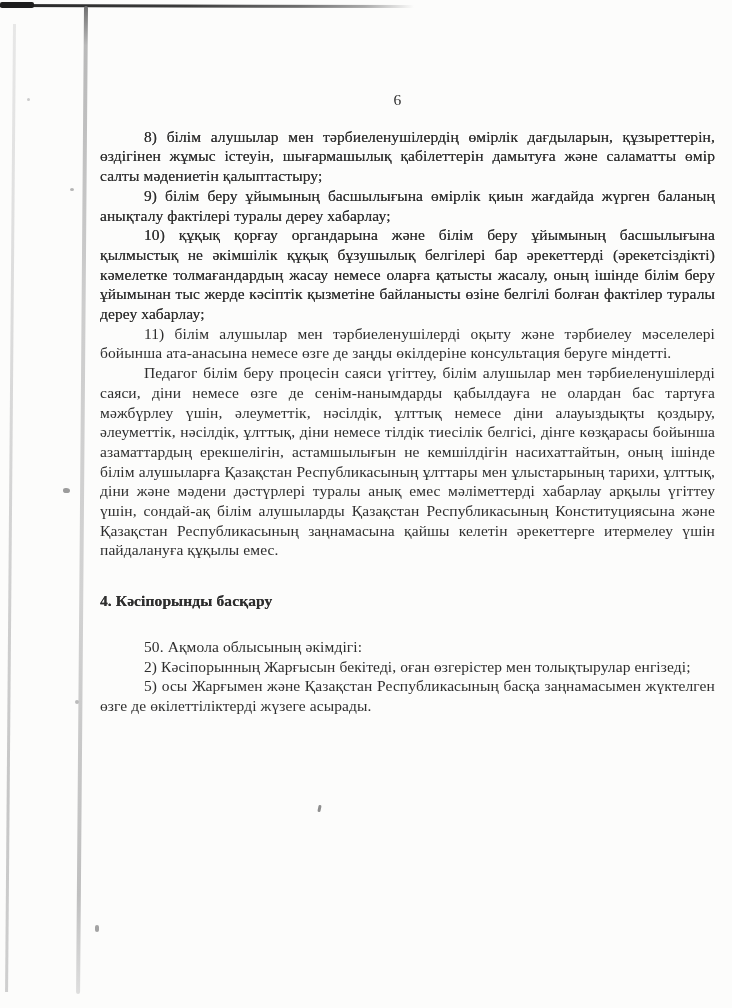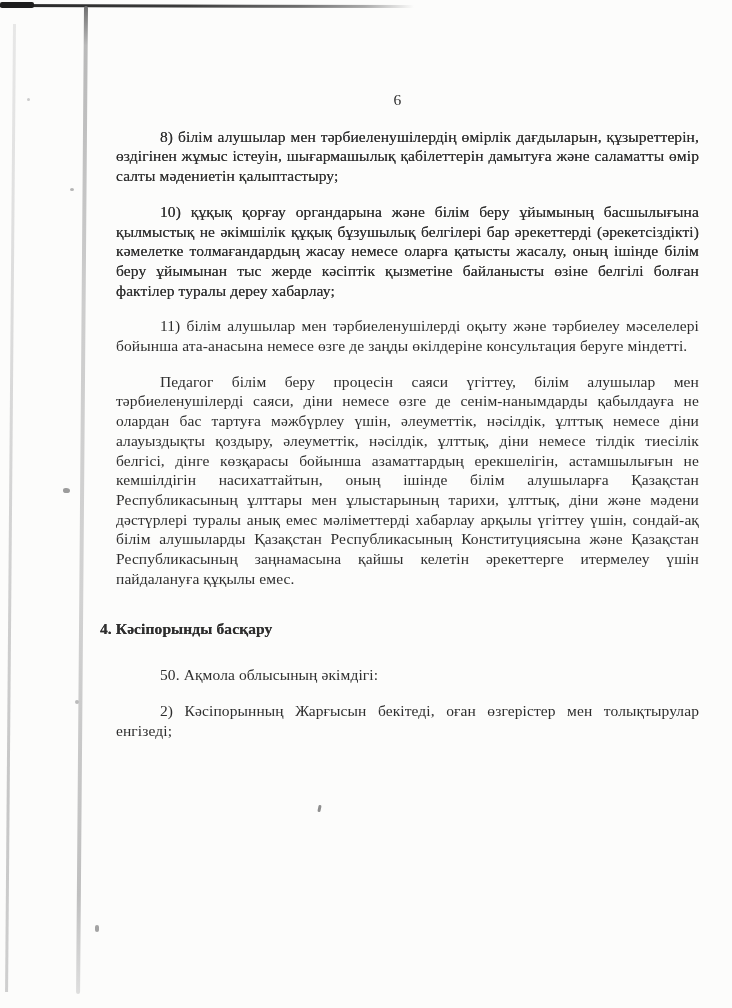--- a/index.html
+++ b/index.html
@@ -62,21 +62,21 @@
     font-size: 15.5px;
     line-height: 19.7px;
     letter-spacing: 0.1px;
   }
   .page-number {
     text-align: center;
     margin: 0 0 17px 0;
     transform: translateX(-10px);
   }
   .content p {
-    margin: 16px;
+    margin: 0;
     text-align: justify;
     text-indent: 44px;
   }
   .heavy {
     text-shadow: 0 0 0.6px rgba(43,43,43,0.85);
   }
   .section-heading {
     text-align: center;
     text-indent: 0 !important;
     font-weight: bold;
@@ -97,23 +97,25 @@
   <div class="artifact speck speck-2"></div>
   <div class="artifact speck speck-3"></div>
   <div class="artifact speck speck-4"></div>
   <div class="artifact speck speck-5"></div>
   <div class="artifact speck speck-6"></div>
 
   <div class="content">
     <div class="page-number">6</div>
 
     <p class="heavy">8) білім алушылар мен тәрбиеленушілердің өмірлік дағдыларын, құзыреттерін, өздігінен жұмыс істеуін, шығармашылық қабілеттерін дамытуға және саламатты өмір салты мәдениетін қалыптастыру;</p>
+    <p class="heavy">9) білім беру ұйымының басшылығына өмірлік қиын жағдайда жүрген баланың анықталу фактілері туралы дереу хабарлау;</p>
     <p class="heavy">10) құқық қорғау органдарына және білім беру ұйымының басшылығына қылмыстық не әкімшілік құқық бұзушылық белгілері бар әрекеттерді (әрекетсіздікті) кәмелетке толмағандардың жасау немесе оларға қатысты жасалу, оның ішінде білім беру ұйымынан тыс жерде кәсіптік қызметіне байланысты өзіне белгілі болған фактілер туралы дереу хабарлау;</p>
     <p>11) білім алушылар мен тәрбиеленушілерді оқыту және тәрбиелеу мәселелері бойынша ата-анасына немесе өзге де заңды өкілдеріне консультация беруге міндетті.</p>
     <p>Педагог білім беру процесін саяси үгіттеу, білім алушылар мен тәрбиеленушілерді саяси, діни немесе өзге де сенім-нанымдарды қабылдауға не олардан бас тартуға мәжбүрлеу үшін, әлеуметтік, нәсілдік, ұлттық немесе діни алауыздықты қоздыру, әлеуметтік, нәсілдік, ұлттық, діни немесе тілдік тиесілік белгісі, дінге көзқарасы бойынша азаматтардың ерекшелігін, астамшылығын не кемшілдігін насихаттайтын, оның ішінде білім алушыларға Қазақстан Республикасының ұлттары мен ұлыстарының тарихи, ұлттық, діни және мәдени дәстүрлері туралы анық емес мәліметтерді хабарлау арқылы үгіттеу үшін, сондай-ақ білім алушыларды Қазақстан Республикасының Конституциясына және Қазақстан Республикасының заңнамасына қайшы келетін әрекеттерге итермелеу үшін пайдалануға құқылы емес.</p>
 
     <p class="section-heading">4. Кәсіпорынды басқару</p>
 
     <p>50. Ақмола облысының әкімдігі:</p>
     <p>2) Кәсіпорынның Жарғысын бекітеді, оған өзгерістер мен толықтырулар енгізеді;</p>
+    <p>5) осы Жарғымен және Қазақстан Республикасының басқа заңнамасымен жүктелген өзге де өкілеттіліктерді жүзеге асырады.</p>
   </div>
 
 </div>
 
 </body></html>

